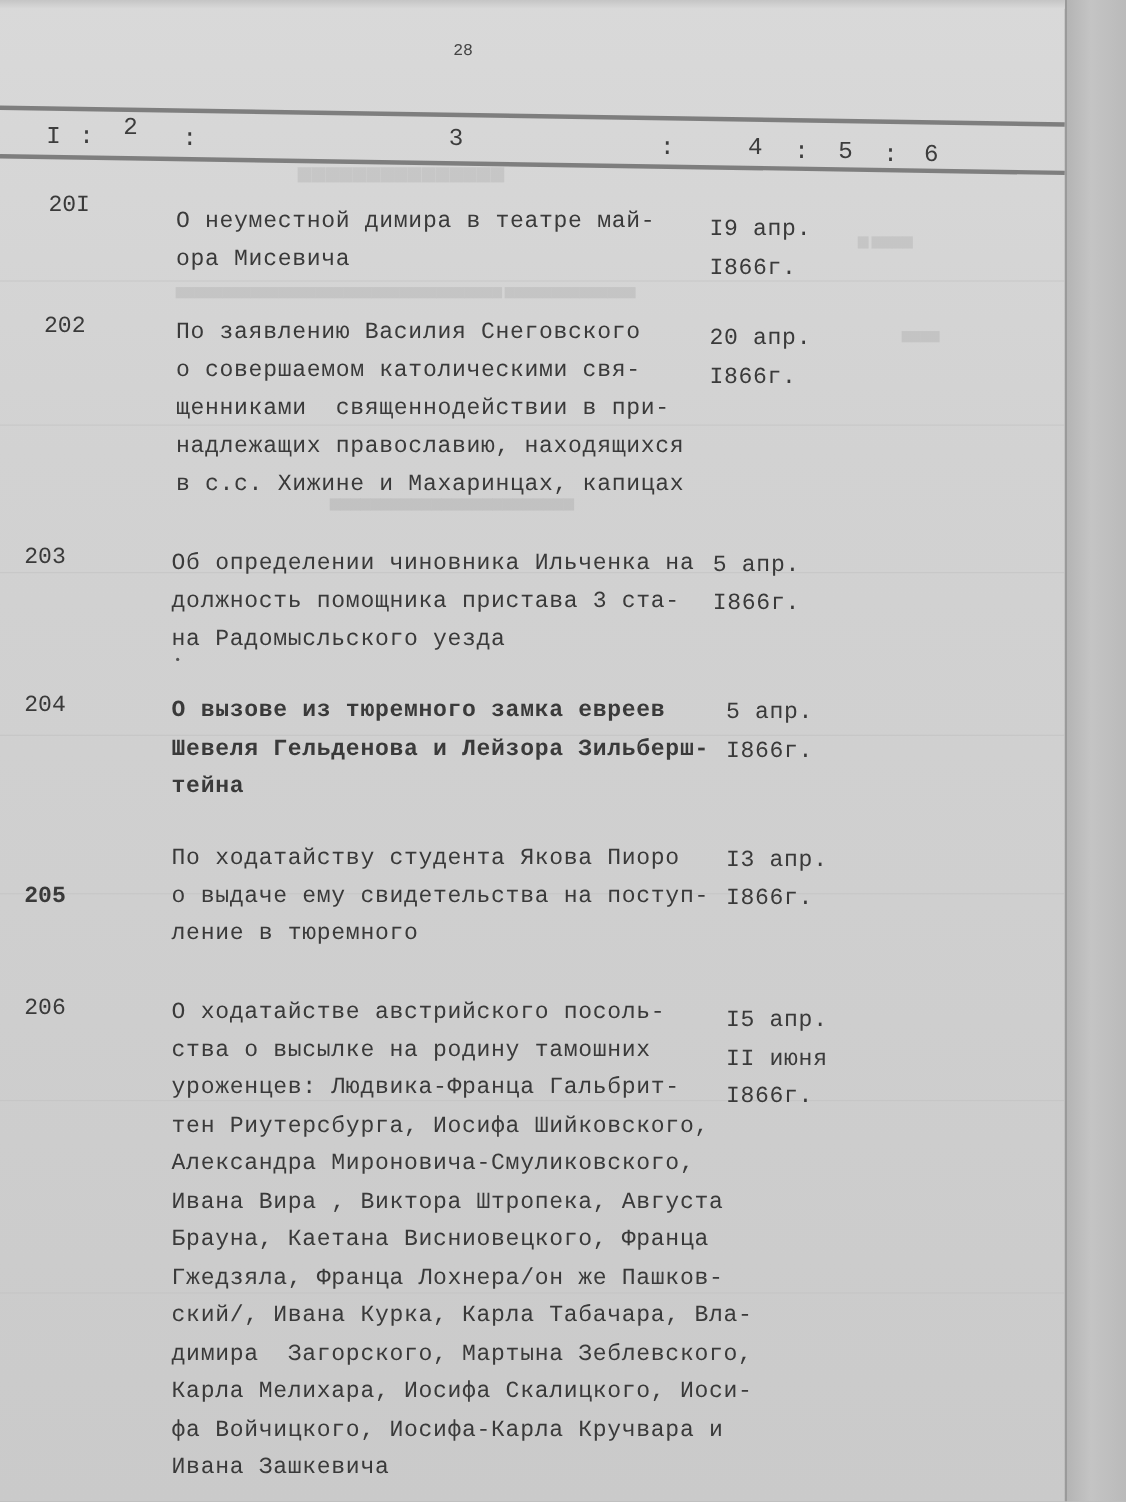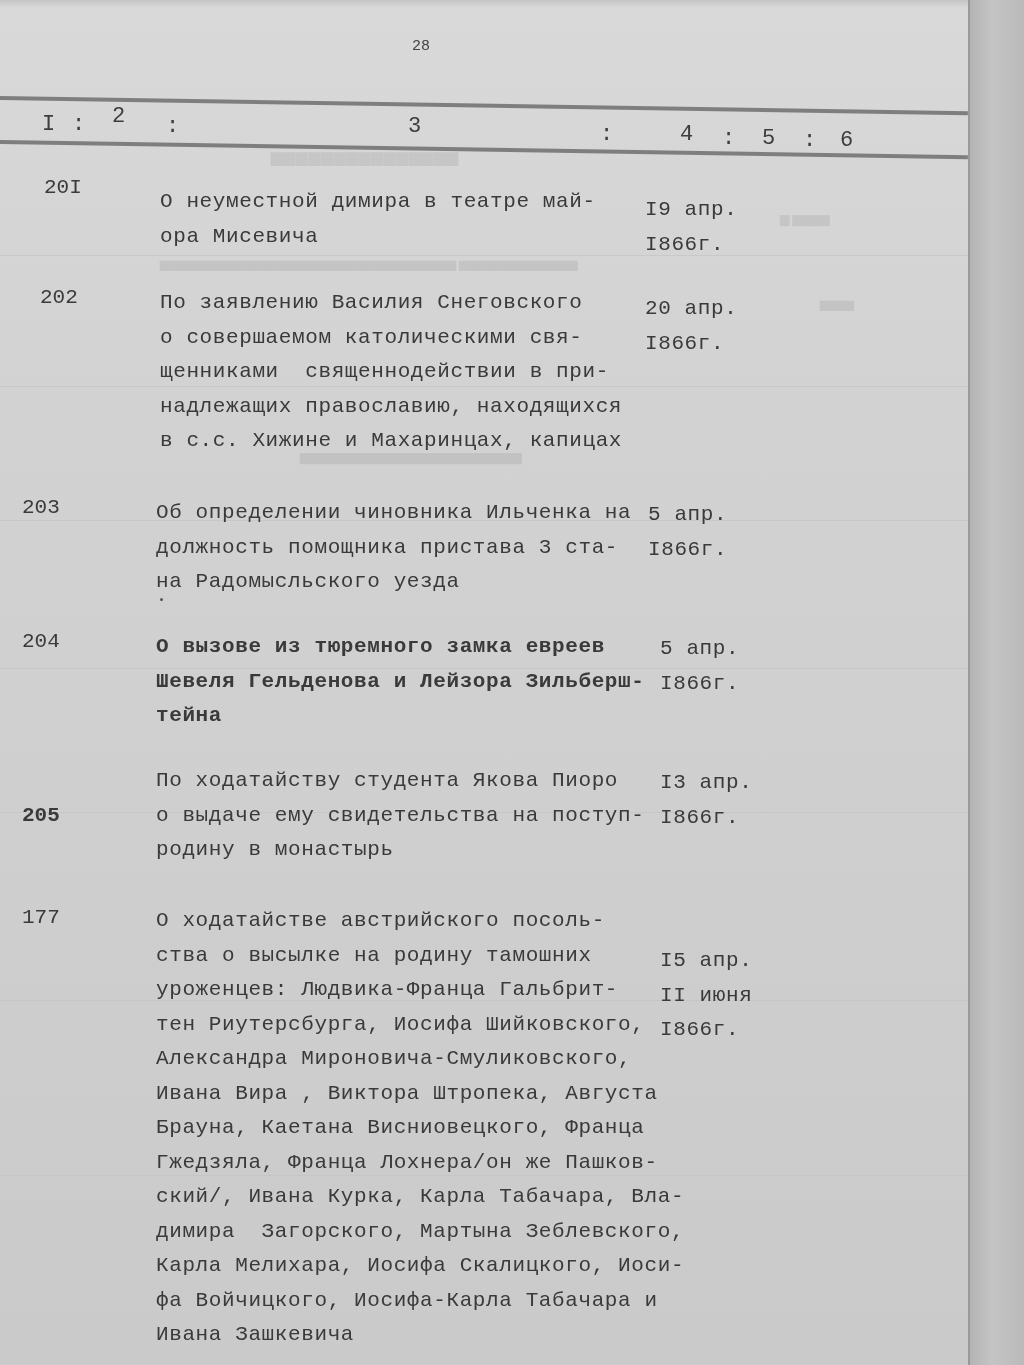--- a/index.html
+++ b/index.html
@@ -184,37 +184,37 @@
 <span>Шевеля Гельденова и Лейзора Зильберш-</span>
 <span>тейна</span></div>
     <div class="entry-date" style="left:660px;top:632px;"><span>5 апр.</span>
 <span>I866г.</span></div>
   </div>
 
   <div>
     <div class="entry-num" style="left:22px;top:804px;font-weight:bold;">205</div>
     <div class="entry-text" style="left:156px;top:764px;"><span>По ходатайству студента Якова Пиоро</span>
 <span>о выдаче ему свидетельства на поступ-</span>
-<span>родину в монастырь</span></div>
+<span>ление в тюремного</span></div>
     <div class="entry-date" style="left:660px;top:766px;"><span>I3 апр.</span>
 <span>I866г.</span></div>
   </div>
 
   <div>
-    <div class="entry-num" style="left:22px;top:906px;">177</div>
+    <div class="entry-num" style="left:22px;top:906px;">206</div>
     <div class="entry-text" style="left:156px;top:904px;"><span>О ходатайстве австрийского посоль-</span>
 <span>ства о высылке на родину тамошних</span>
 <span>уроженцев: Людвика-Франца Гальбрит-</span>
 <span>тен Риутерсбурга, Иосифа Шийковского,</span>
 <span>Александра Мироновича-Смуликовского,</span>
 <span>Ивана Вира , Виктора Штропека, Августа</span>
 <span>Брауна, Каетана Висниовецкого, Франца</span>
 <span>Гжедзяла, Франца Лохнера/он же Пашков-</span>
 <span>ский/, Ивана Курка, Карла Табачара, Вла-</span>
 <span>димира  Загорского, Мартына Зеблевского,</span>
 <span>Карла Мелихара, Иосифа Скалицкого, Иоси-</span>
-<span>фа Войчицкого, Иосифа-Карла Табачара и</span>
+<span>фа Войчицкого, Иосифа-Карла Кручвара и</span>
 <span>Ивана Зашкевича</span></div>
-    <div class="entry-date" style="left:660px;top:944px;"><span>I5 апр.</span>
+    <div class="entry-date" style="left:660px;top:912px;"><span>I5 апр.</span>
 <span>II июня</span>
 <span>I866г.</span></div>
   </div>
 </div>
 
 </body></html>

